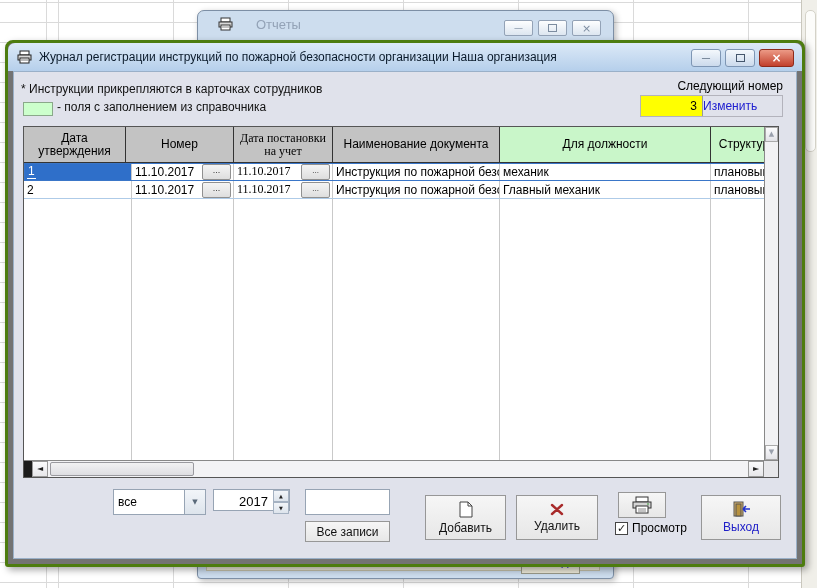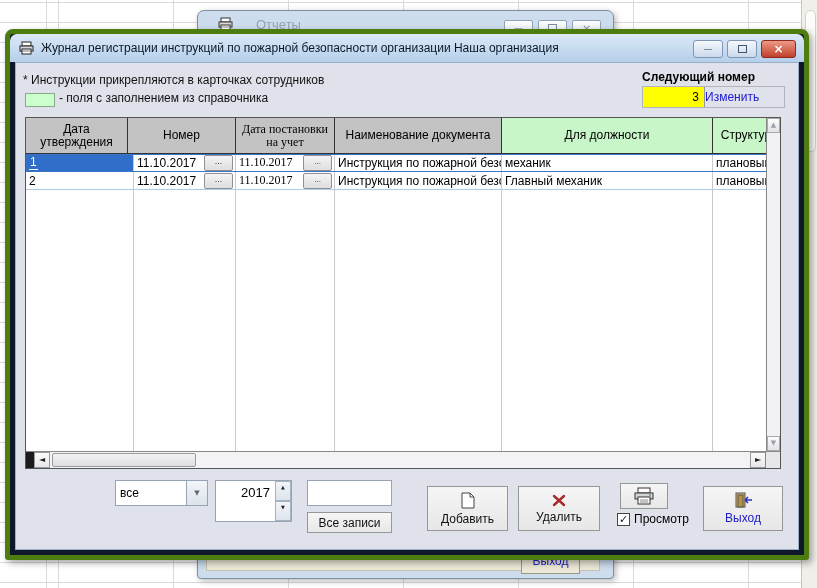--- a/index.html
+++ b/index.html
@@ -24,37 +24,37 @@
   .win-btn{display:inline-flex;align-items:center;justify-content:center;width:27px;height:14px;
     border:1px solid #93a2b6;border-radius:2px;background:linear-gradient(#fdfeff,#dde6f0);
     color:#7c8ca0;font-size:9px;line-height:9px;margin-left:5px;}
   #reports-buttons{position:absolute;right:12px;top:9px;display:flex;}
   .sq-glyph{width:7px;height:6px;border:1px solid #7c8ca0;display:inline-block;}
   #reports-panel{position:absolute;left:8px;right:13px;top:60px;bottom:7px;background:#ece9d8;border:1px solid #c6c2ac;}
   #reports-exit-btn{position:absolute;right:33px;bottom:4px;width:59px;height:24px;background:#ece9d8;
     border:1px solid #9a9a8a;color:#2020c8;font-size:12px;text-align:center;padding-top:3px;box-sizing:border-box;}
 
   
-  #dlg{position:absolute;left:5px;top:29px;width:794px;height:521px;background:#0f172a;
-    border:5px solid #4d7c0f;border-radius:8px 8px 3px 3px;box-shadow:3px 3px 7px rgba(0,0,0,.35);}
+  #dlg{position:absolute;left:5px;top:40px;width:794px;height:521px;background:#737373;
+    border:3px solid #4d7c0f;border-radius:8px 8px 3px 3px;box-shadow:3px 3px 7px rgba(0,0,0,.35);}
   #dlg-title{height:28px;display:flex;align-items:center;gap:6px;padding-left:9px;
     background:linear-gradient(#dcE9f7,#b5cfeb);border-radius:7px 7px 0 0;}
   #dlg-title .txt{font-size:12px;color:#0a1a2a;}
   #dlg-buttons{position:absolute;top:6px;right:8px;display:flex;}
   .dlg-btn{display:inline-flex;align-items:center;justify-content:center;width:28px;height:16px;margin-left:4px;
     border:1px solid #7e96b4;border-radius:3px;background:linear-gradient(#f4f8fc,#ccdaec);color:#44566c;font-size:9px;}
   .dlg-btn.close{width:33px;background:linear-gradient(#ec9a86,#c2402c);border-color:#8e2a1a;color:#fff;
     font-size:12px;font-weight:bold;line-height:12px;}
   #client{position:absolute;left:5px;right:5px;top:28px;bottom:5px;background:#e0e2eb;border:1px solid #9ab0c8;}
 
   .abs{position:absolute;}
   .note{left:7px;top:10px;font-size:12px;font-weight:normal;color:#111;}
   .legend-swatch{left:9px;top:30px;width:28px;height:12px;background:#ccffcc;border:1px solid #8aa88a;}
   .legend-text{left:43px;top:28px;font-size:12px;color:#111;}
-  .nn-label{left:626px;top:7px;width:143px;text-align:left;font-size:12px;font-weight:bold;}
+  .nn-label{left:626px;top:7px;width:143px;text-align:right;font-size:12px;font-weight:normal;}
   .nn-box{left:626px;top:23px;width:143px;height:22px;border:1px solid #b3b3bc;display:flex;box-sizing:border-box;}
   .nn-value{width:62px;background:#ffff00;border-right:1px solid #97979f;font-size:12px;text-align:right;
     padding:3px 5px 0 0;box-sizing:border-box;}
   .nn-change{flex:1;text-align:left;color:#2020d0;font-size:12px;padding-top:3px;cursor:default;}
 
   
   #tbl{left:9px;top:54px;width:756px;height:352px;border:1px solid #555;background:#fff;box-sizing:border-box;}
   .hdr{display:flex;height:36px;}
   .hc{background:#c3c3c3;border-right:1px solid #333;border-bottom:1px solid #333;box-sizing:border-box;
     font-size:12px;line-height:13px;display:flex;align-items:center;justify-content:center;text-align:center;padding:0 2px;}
@@ -84,21 +84,21 @@
   #hsb .hthumb{position:absolute;left:26px;top:1px;bottom:1px;width:142px;background:linear-gradient(#f2f2f3,#dedee2);
     border:1px solid #9a9a9f;border-radius:2px;}
   #hsb .corner{position:absolute;right:0;top:0;bottom:0;width:14px;background:#e7e7ea;border-left:1px solid #888;}
 
   
   .flabel{left:14px;top:419px;width:84px;text-align:right;font-size:12px;font-weight:bold;line-height:15px;}
   .combo{left:99px;top:417px;width:93px;height:26px;border:1px solid #97a4b4;background:#fff;display:flex;box-sizing:border-box;}
   .combo .val{flex:1;font-size:12px;padding:5px 0 0 4px;}
   .combo .drop{width:20px;background:linear-gradient(#f2f5f9,#dde4ec);border-left:1px solid #97a4b4;text-align:center;
     color:#5a6a7a;font-size:7px;line-height:24px;}
-  .spinner{left:199px;top:417px;width:77px;height:42px;border:1px solid #97a4b4;background:#fff;display:flex;box-sizing:border-box;}
+  .spinner{left:199px;top:417px;width:77px;height:22px;border:1px solid #97a4b4;background:#fff;display:flex;box-sizing:border-box;}
   .spinner .val{flex:1;font-size:13px;text-align:right;padding:4px 5px 0 0;}
   .spincol{width:16px;display:flex;flex-direction:column;}
   .spin{flex:1;background:linear-gradient(#f2f5f9,#dde4ec);border:1px solid #a5b2c2;text-align:center;
     font-size:5px;line-height:10px;color:#222;}
   .txtbox{left:291px;top:417px;width:85px;height:26px;border:1px solid #97a4b4;background:#fff;box-sizing:border-box;
     font-size:12px;padding:0 3px;font-family:"Liberation Sans",sans-serif;}
   .btn{background:linear-gradient(#f6f6f6,#e7e7e7);border:1px solid #979797;box-sizing:border-box;color:#111;
     font-size:12px;text-align:center;}
   .btn-all{left:291px;top:449px;width:85px;height:21px;padding-top:3px;}
   .bigbtn{display:flex;flex-direction:column;align-items:center;justify-content:center;gap:3px;}

